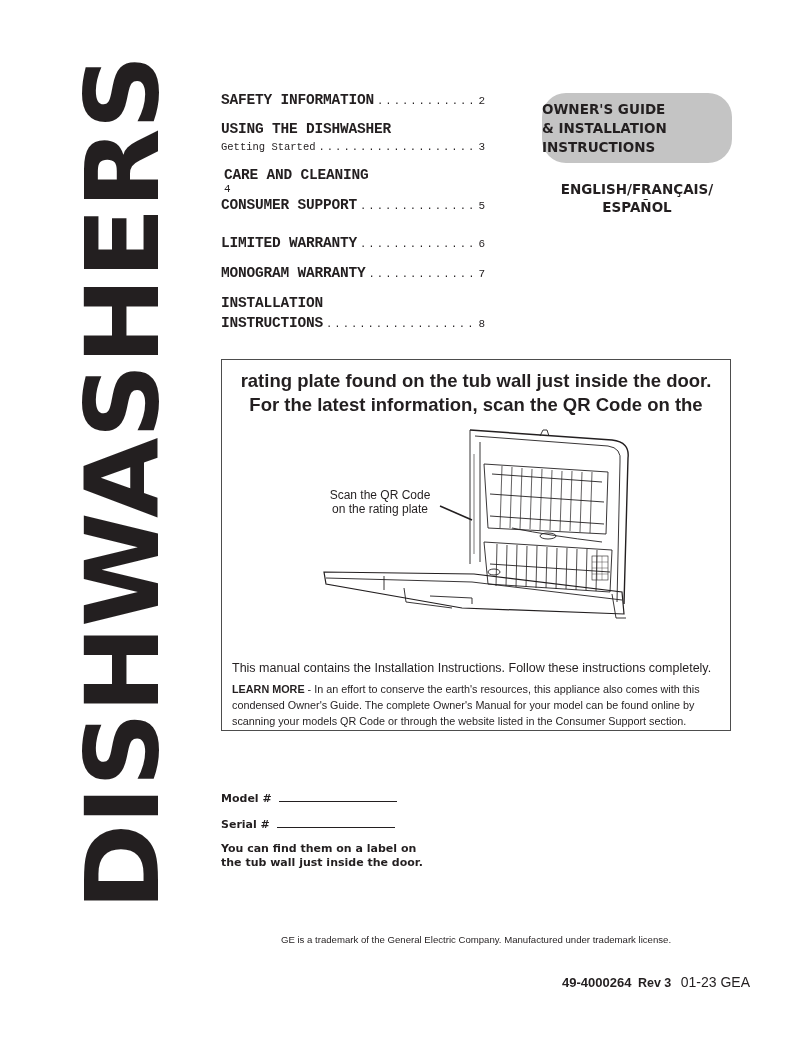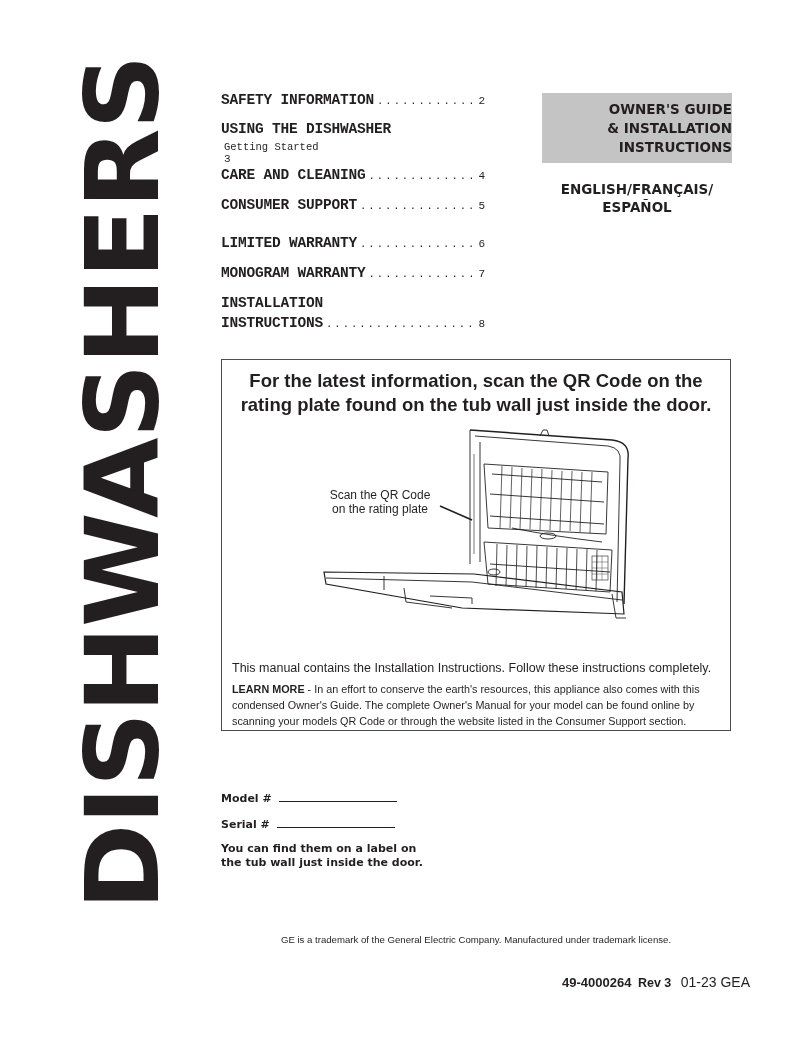--- a/index.html
+++ b/index.html
@@ -26,22 +26,22 @@
   .toc-row { display: flex; align-items: baseline; font-family: Liberation Mono, monospace; }
   .toc-head { font-weight: bold; font-size: 14.5px; color: #231f20; white-space: nowrap; letter-spacing: -0.2px; }
   .toc-sub { font-size: 10.5px; color: #231f20; white-space: nowrap; }
   .toc-dots { flex: 1; overflow: hidden; white-space: nowrap; font-size: 10.5px; letter-spacing: 2px; margin: 0 2px 0 3px; color: #231f20; }
   .toc-dots::before { content: "................................................................................................"; }
   .toc-page { font-size: 11px; color: #231f20; }
 
   .gbox {
     position: absolute; left: 542px; top: 93px; width: 190px; height: 70px;
     background: #c4c4c4;
-    display: flex; flex-direction: column; align-items: flex-end; justify-content: center;
-    font-family: "DejaVu Sans", sans-serif; font-weight: bold; font-size: 13.5px; line-height: 19px; text-align: center; color: #231f20;
+    display: flex; flex-direction: column; align-items: flex-start; justify-content: center;
+    font-family: "DejaVu Sans", sans-serif; font-weight: bold; font-size: 13.5px; line-height: 19px; text-align: center; color: #231f20; border-radius: 24px;
   }
   .langs {
     position: absolute; left: 542px; top: 180px; width: 190px; text-align: center;
     font-family: "DejaVu Sans", sans-serif; font-weight: bold; font-size: 13.5px; line-height: 18px; color: #231f20;
   }
 
   .qrbox {
     position: absolute; left: 221px; top: 359px; width: 508px; height: 370px;
     border: 1.5px solid #4d4d4d;
   }
@@ -83,26 +83,26 @@
 
 <div class="toc">
   <div class="toc-row" style="height:22px;margin-top:2px;">
     <span class="toc-head">SAFETY INFORMATION</span>
     <span class="toc-dots"></span>
     <span class="toc-page">2</span>
   </div>
   <div class="toc-row" style="height:20px;margin-top:7px;">
     <span class="toc-head">USING THE DISHWASHER</span>
   </div>
-  <div class="toc-row" style="height:18px;flex-direction:column;">
+  <div class="toc-row" style="height:18px;">
     <span class="toc-sub">Getting Started</span>
     <span class="toc-dots"></span>
     <span class="toc-page">3</span>
   </div>
-  <div class="toc-row" style="height:22px;margin-top:8px;">
+  <div class="toc-row" style="height:22px;margin-top:8px;flex-direction:column;">
     <span class="toc-head">CARE AND CLEANING</span>
     <span class="toc-dots"></span>
     <span class="toc-page">4</span>
   </div>
   <div class="toc-row" style="height:22px;margin-top:8px;">
     <span class="toc-head">CONSUMER SUPPORT</span>
     <span class="toc-dots"></span>
     <span class="toc-page">5</span>
   </div>
   <div class="toc-row" style="height:22px;margin-top:16px;">
@@ -131,22 +131,22 @@
   <div>INSTRUCTIONS</div>
 </div>
 
 <div class="langs">
   <div>ENGLISH/FRANÇAIS/</div>
   <div>ESPAÑOL</div>
 </div>
 
 <div class="qrbox">
   <div class="qr-head">
+    <div>rating plate found on the tub wall just inside the door.</div>
     <div>For the latest information, scan the QR Code on the</div>
-    <div>rating plate found on the tub wall just inside the door.</div>
   </div>
 
   <svg class="illus" viewBox="0 0 330 200" fill="none" stroke="#231f20" stroke-width="0.9">
 
     <path d="M158 6 L300 16 Q318 18 316 34 L312 180" stroke-width="1.4"></path>
     <path d="M158 6 L158 140"></path>
     <path d="M163 12 L296 22 Q310 24 308 38 L305 178"></path>
     <path d="M168 18 L168 138"></path>
     <path d="M162 30 L162 130" stroke-width="0.6"></path>
 

